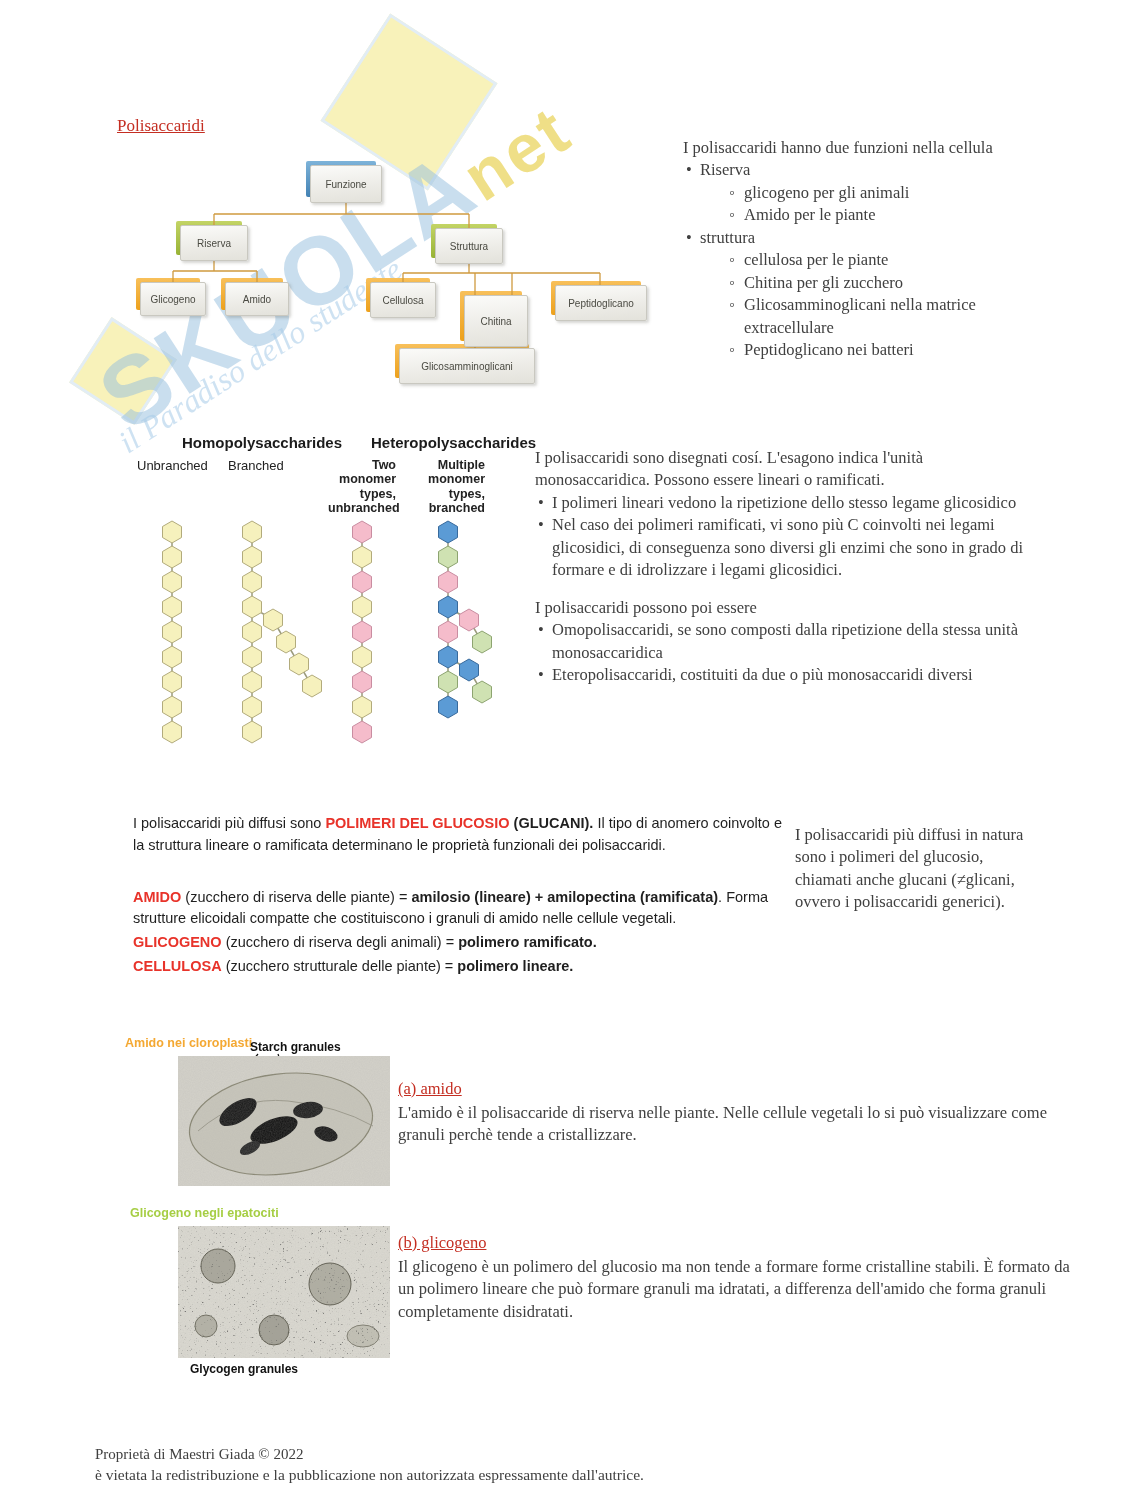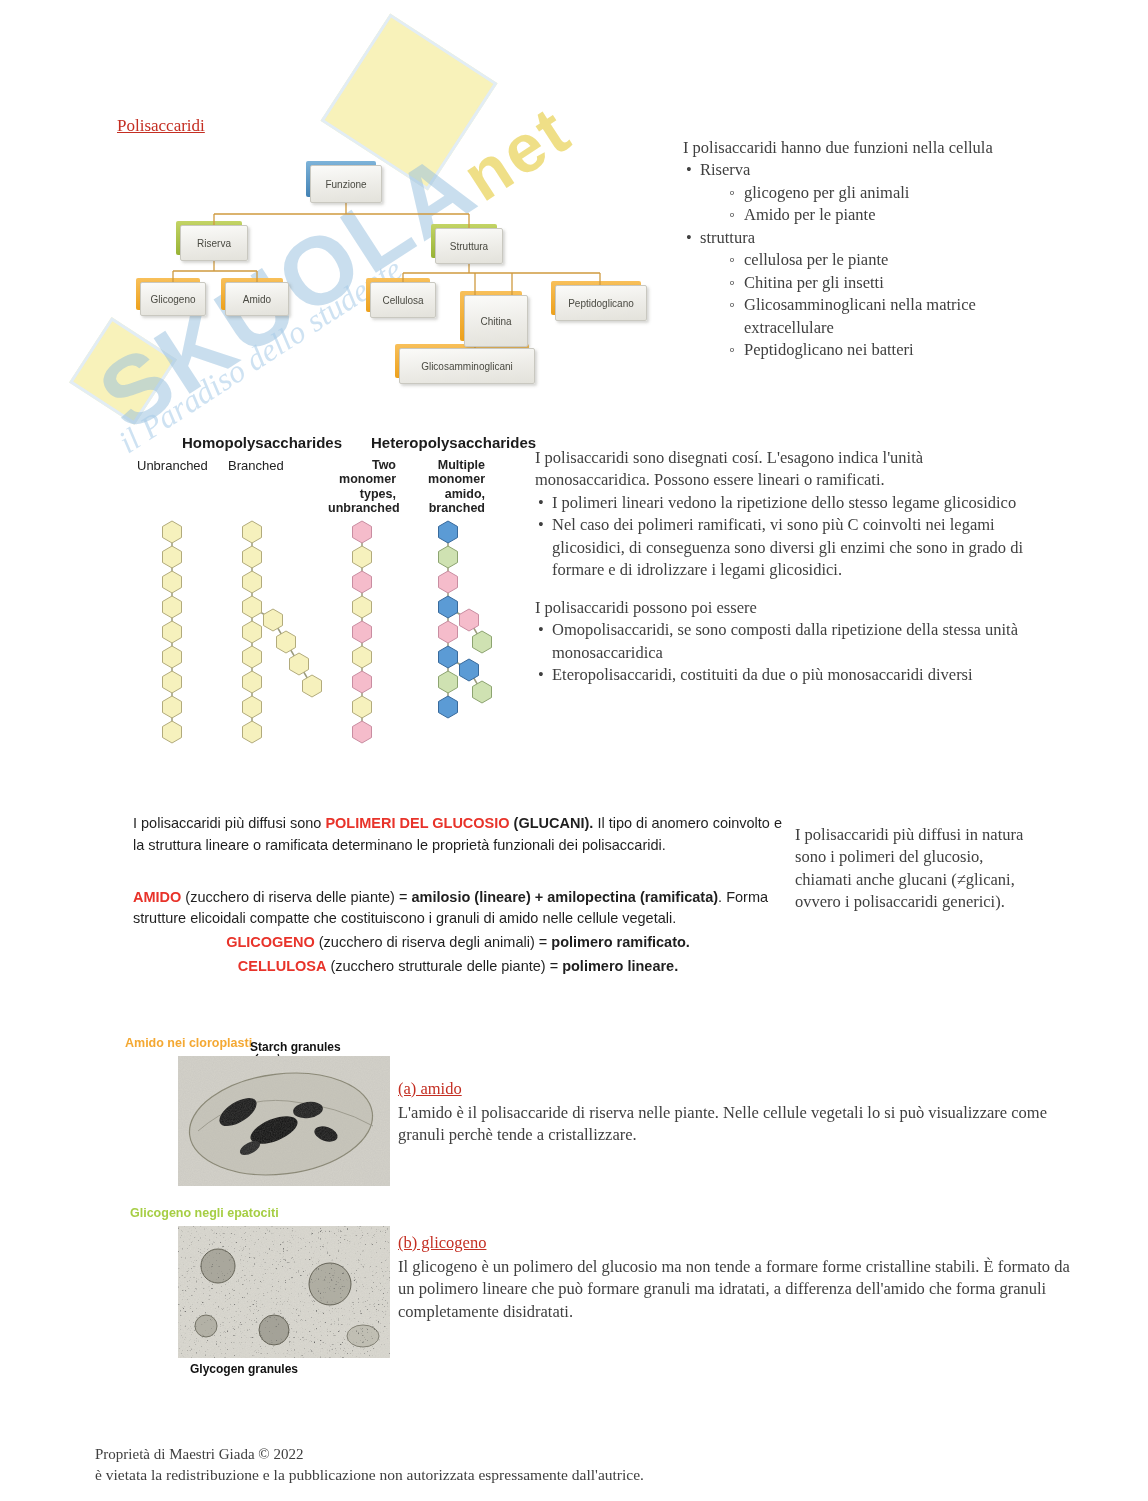--- a/index.html
+++ b/index.html
@@ -52,21 +52,21 @@
                font-size:15px; color:#1c1c1c;padding-left:45px; }
   .hex-col { position:absolute; z-index:2; font-family:"Liberation Sans",sans-serif; font-size:13px; color:#222; }
   .hex-col-multi { position:absolute; z-index:2; font-family:"Liberation Sans",sans-serif; font-weight:bold;
                    font-size:12.5px; color:#222; text-align:right; line-height:1.15; }
 
   
   .glucans { font-family:"Liberation Sans",sans-serif; font-size:14.5px; line-height:1.5; color:#1f1f1f; }
   .glucans .red { color:#e8332a; font-weight:bold; }
   .glucans .b { font-weight:bold; }
   .glucans .gap { margin-top:30px; }
-  .glucans .tight { margin-top:2px;text-align:center; }
+  .glucans .tight { margin-top:2px; }
 
   .sec-head { color:#c42e22; font-size:16.5px; text-decoration:underline; }
   .img-label-orange { font-family:"Liberation Sans",sans-serif; font-weight:bold; font-size:12.5px; color:#f4a832; }
   .img-label-green  { font-family:"Liberation Sans",sans-serif; font-weight:bold; font-size:12.5px; color:#a6ce44; }
   .caption { font-family:"Liberation Sans",sans-serif; font-weight:bold; font-size:12px; color:#111; }
 
   .footer1 { font-size:15px;text-align:right; }
   .footer2 { font-size:15.5px; }
 </style>
 </head>
@@ -120,32 +120,32 @@
   </div>
 
   <div class="txt" style="left:683px;top:137px;width:350px">
     <p>I polisaccaridi hanno due funzioni nella cellula</p>
     <ul class="plist">
       <li class="lvl1">Riserva</li>
       <li class="lvl2">glicogeno per gli animali</li>
       <li class="lvl2">Amido per le piante</li>
       <li class="lvl1">struttura</li>
       <li class="lvl2">cellulosa per le piante</li>
-      <li class="lvl2">Chitina per gli insetti</li>
+      <li class="lvl2">Chitina per gli zucchero</li>
       <li class="lvl2">Glicosamminoglicani nella matrice extracellulare</li>
       <li class="lvl2">Peptidoglicano nei batteri</li>
     </ul>
   </div>
 
   <div class="hex-title" style="left:137px;top:434px">Homopolysaccharides</div>
   <div class="hex-title" style="left:326px;top:434px">Heteropolysaccharides</div>
   <div class="hex-col" style="left:137px;top:458px">Unbranched</div>
   <div class="hex-col" style="left:228px;top:458px">Branched</div>
   <div class="hex-col-multi" style="left:328px;top:458px;width:68px">Two monomer types, unbranched</div>
-  <div class="hex-col-multi" style="left:413px;top:458px;width:72px">Multiple monomer amido, branched</div>
+  <div class="hex-col-multi" style="left:413px;top:458px;width:72px">Multiple monomer types, branched</div>
 
   <svg class="abs" style="left:130px;top:516px" width="400" height="255" id="chains-svg">
       <line x1="42" y1="16" x2="42" y2="41" stroke="#9b9b7d" stroke-width="1.5"></line>
       <line x1="42" y1="41" x2="42" y2="66" stroke="#9b9b7d" stroke-width="1.5"></line>
       <line x1="42" y1="66" x2="42" y2="91" stroke="#9b9b7d" stroke-width="1.5"></line>
       <line x1="42" y1="91" x2="42" y2="116" stroke="#9b9b7d" stroke-width="1.5"></line>
       <line x1="42" y1="116" x2="42" y2="141" stroke="#9b9b7d" stroke-width="1.5"></line>
       <line x1="42" y1="141" x2="42" y2="166" stroke="#9b9b7d" stroke-width="1.5"></line>
       <line x1="42" y1="166" x2="42" y2="191" stroke="#9b9b7d" stroke-width="1.5"></line>
       <line x1="42" y1="191" x2="42" y2="216" stroke="#9b9b7d" stroke-width="1.5"></line>

